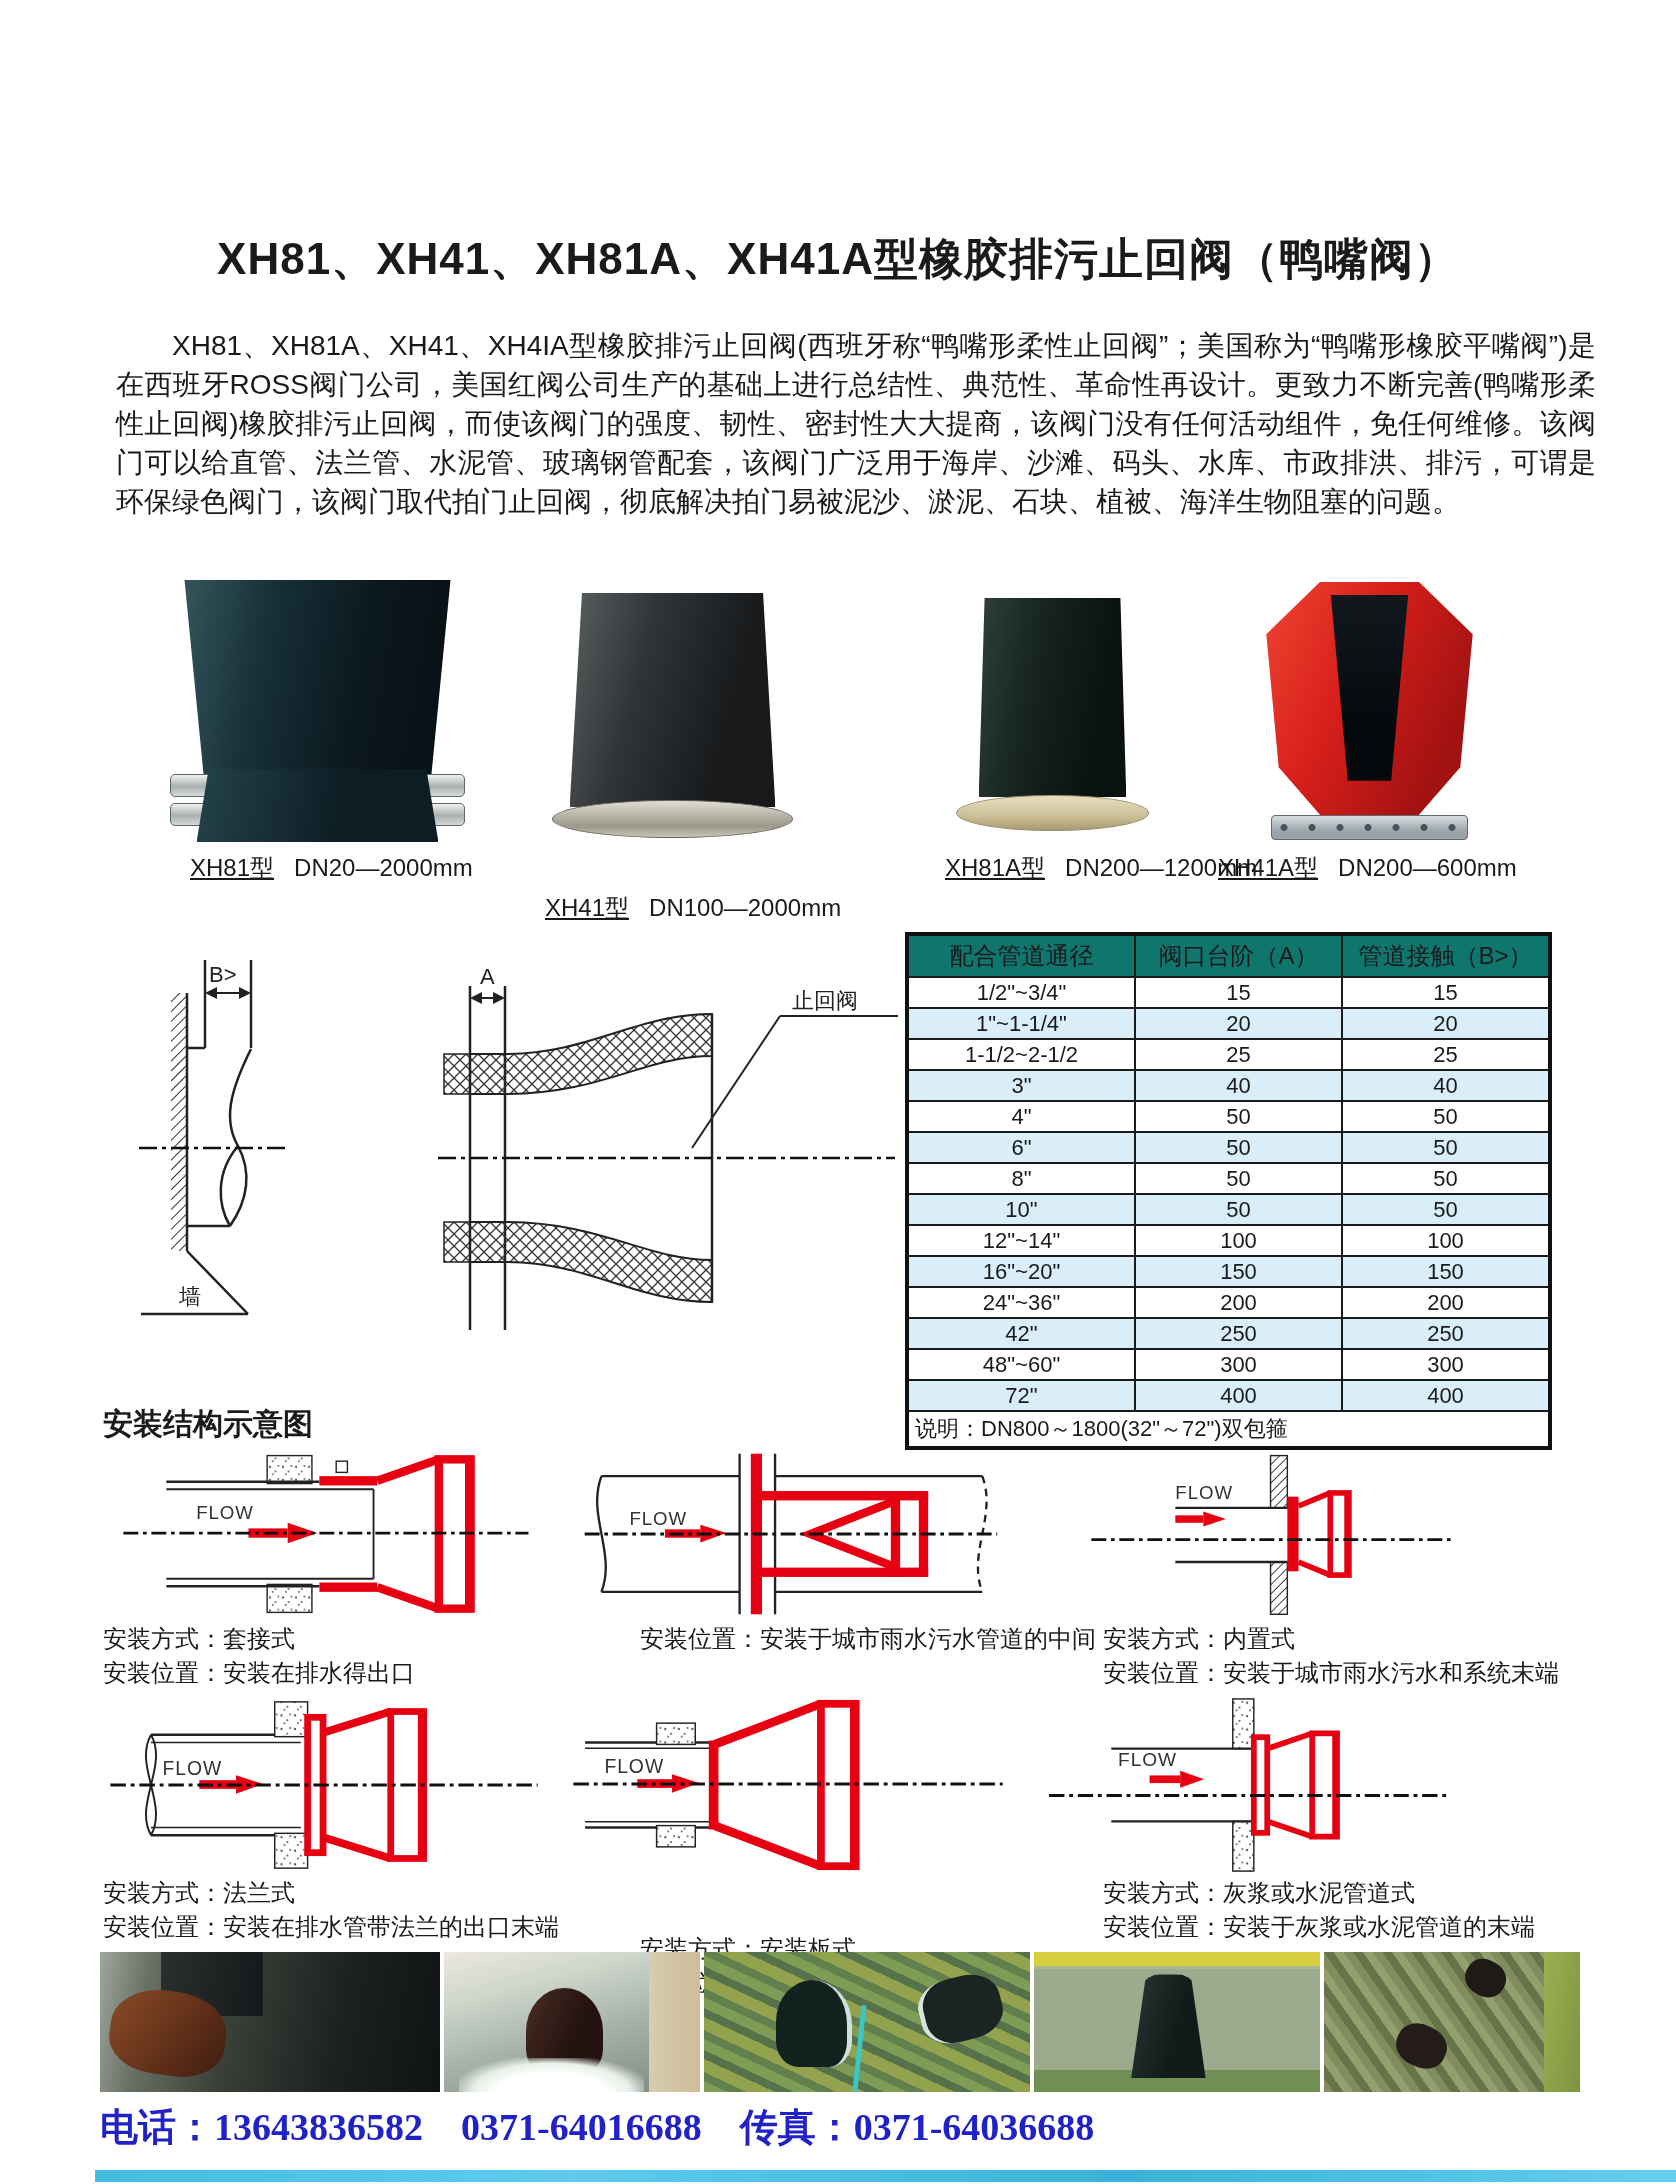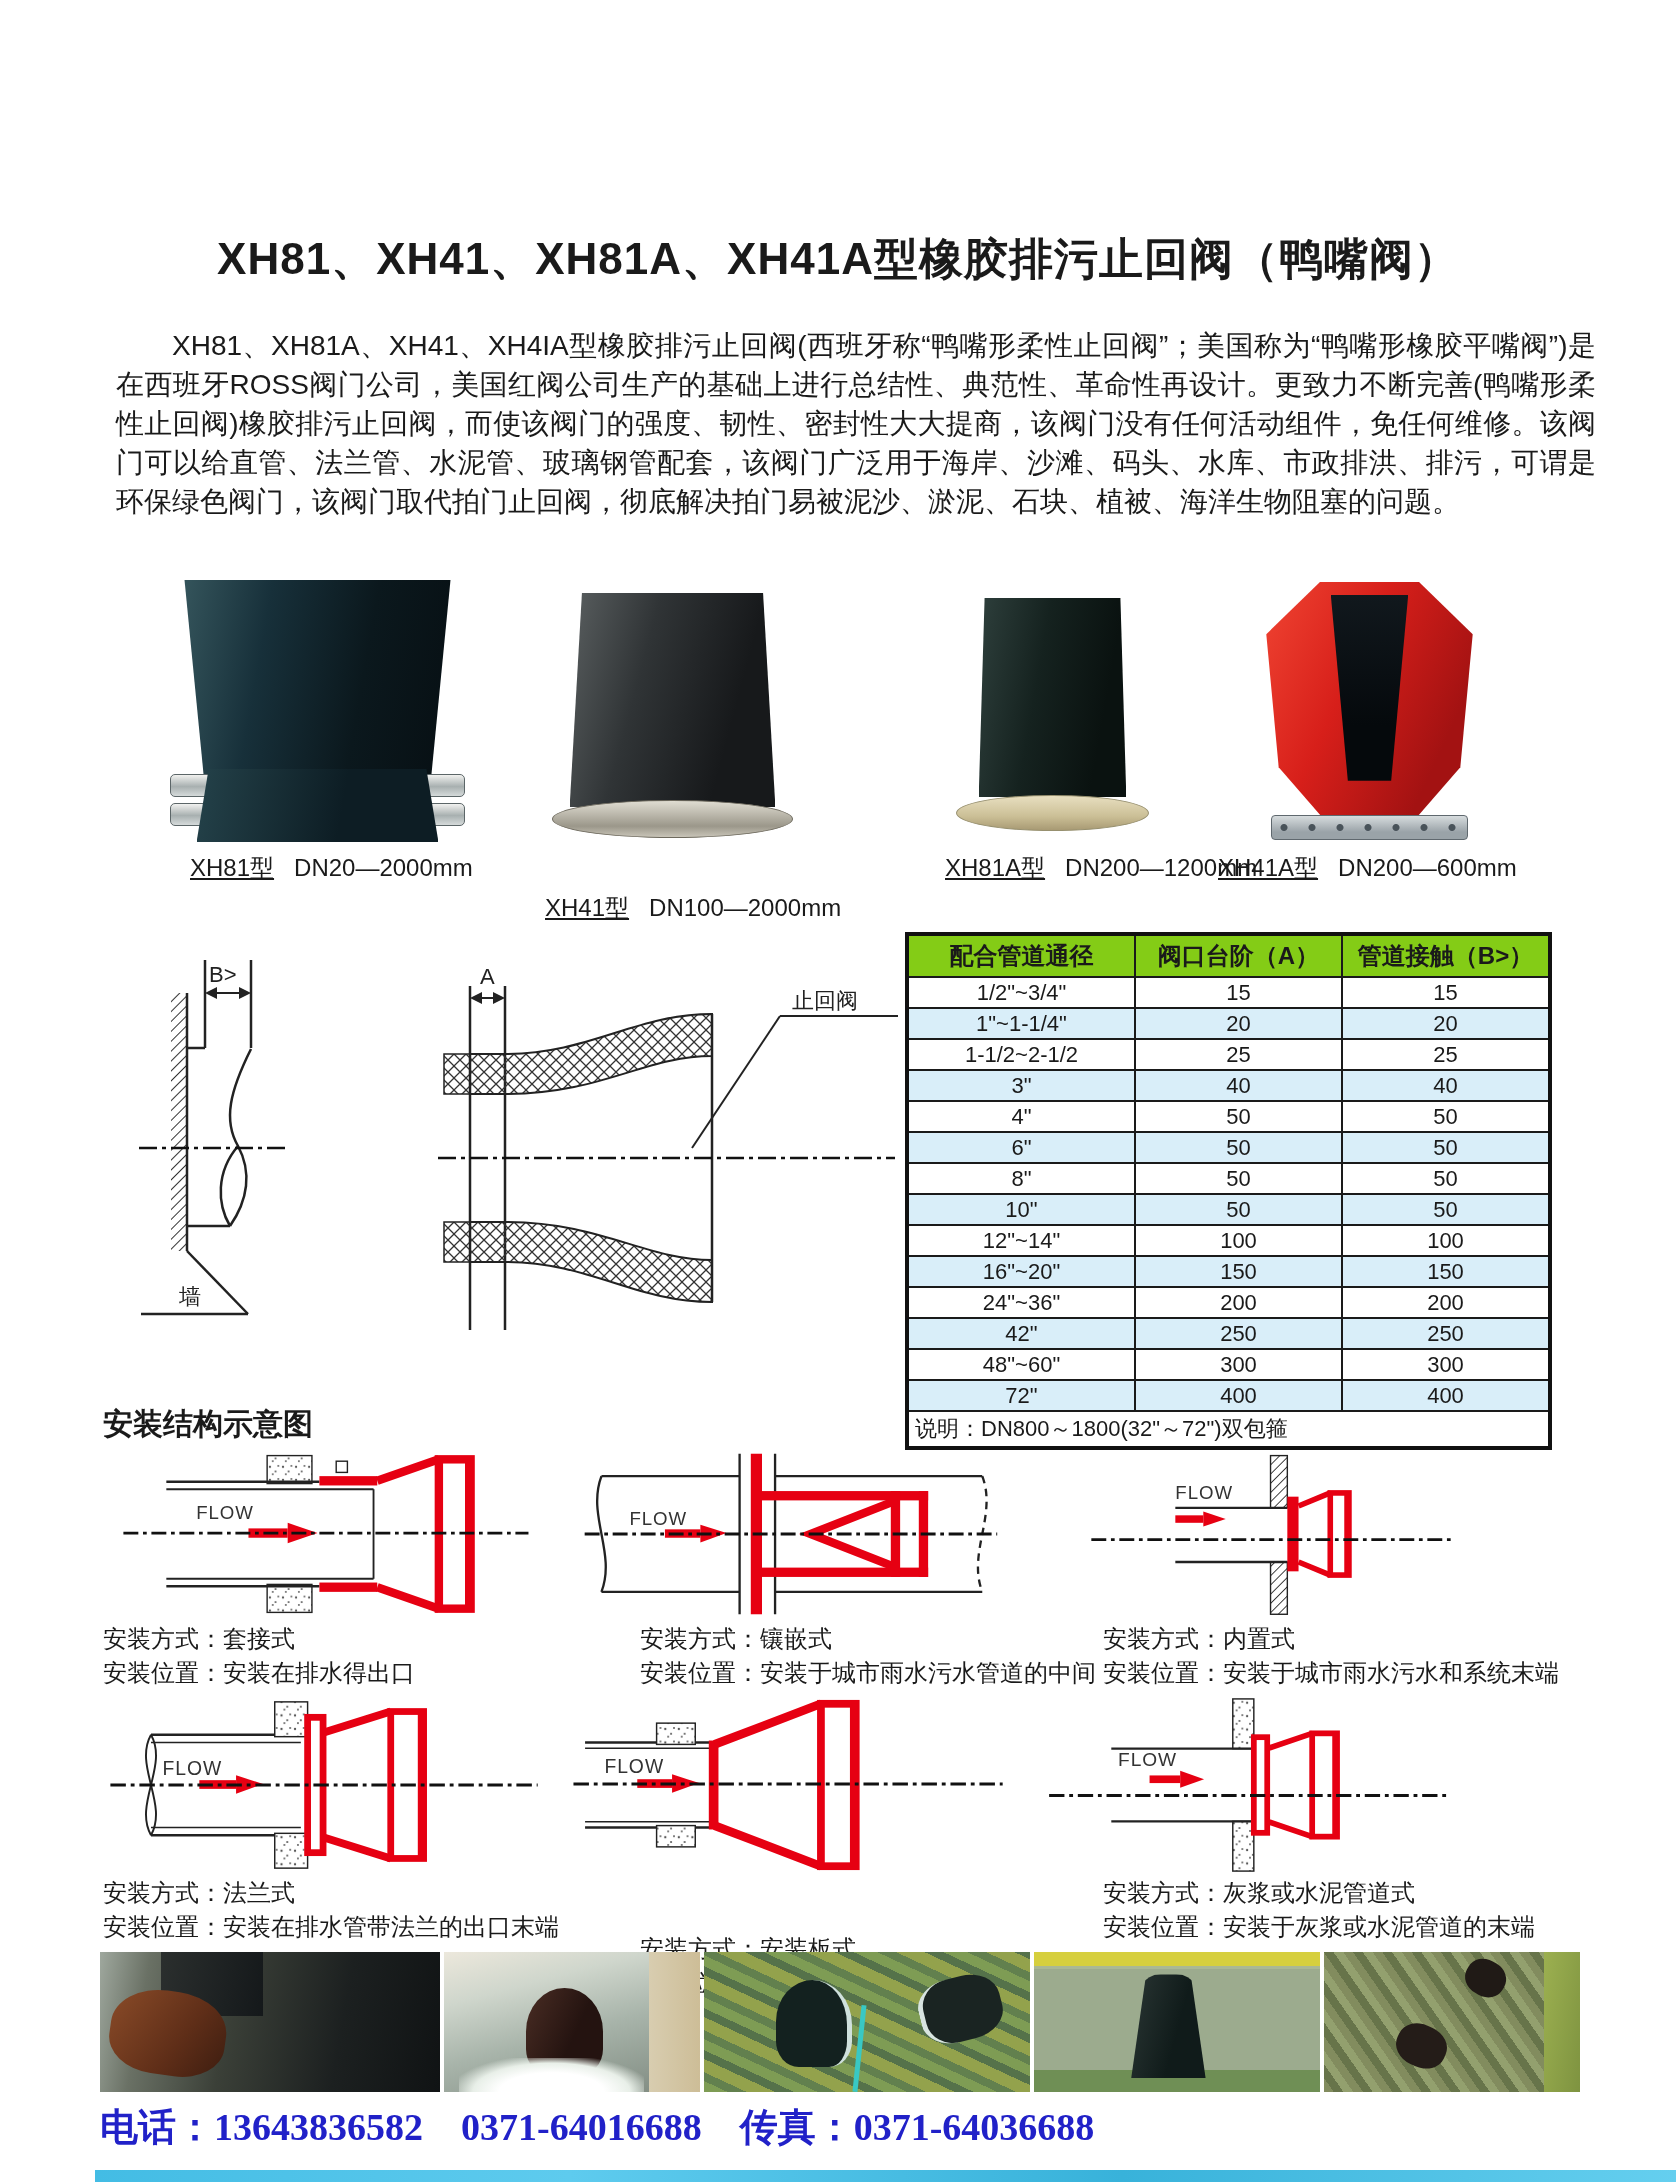--- a/index.html
+++ b/index.html
@@ -58,21 +58,21 @@
 
   
   .td1 { position:absolute; left:135px; top:948px; width:320px; height:385px; }
   .td2 { position:absolute; left:430px; top:958px; width:470px; height:385px; }
   .td1 text, .td2 text { font-size:22px; fill:#222; }
 
   
   .spec { position:absolute; left:905px; top:932px; border-collapse:collapse;
           background:#fff; border:4px solid #111; }
   .spec th, .spec td { border:2px solid #1a1a1a; text-align:center; padding:0; }
-  .spec th { height:40px; background:#84cc16; font-weight:bold; font-size:24px; }
+  .spec th { height:40px; background:#0f766e; font-weight:normal; font-size:24px; }
   .spec th:nth-child(1){ width:225px; } .spec th:nth-child(2){ width:205px; }
   .spec th:nth-child(3){ width:205px; }
   .spec td { height:29px; font-size:22px; }
   .spec tr.alt td { background:#d9eef9; }
   .spec tr.note td { text-align:left; height:34px; padding-left:6px; background:#fff; }
 
   
   .sect { position:absolute; left:103px; top:1404px; font-size:30px; font-weight:bold; }
   .inst { position:absolute; }
   .i1 { left:100px;  top:1450px; width:450px; height:168px; }
@@ -417,21 +417,20 @@
   <rect x="125" y="80" width="32" height="8" fill="#e60012"></rect>
   <polygon points="157,75 157,93 182,84" fill="#e60012"></polygon>
   <line x1="20" y1="101" x2="440" y2="101" stroke="#111" stroke-width="3" stroke-dasharray="16 5 4 5"></line>
 </svg>
 
 <div class="icap ic1">
   <div>安装方式：套接式</div>
   <div>安装位置：安装在排水得出口</div>
 </div>
 <div class="icap ic2">
-  <div>安装方式：镶嵌式</div>
   <div>安装位置：安装于城市雨水污水管道的中间</div>
 </div>
 <div class="icap ic3">
   <div>安装方式：内置式</div>
   <div>安装位置：安装于城市雨水污水和系统末端</div>
 </div>
 <div class="icap ic4">
   <div>安装方式：法兰式</div>
   <div>安装位置：安装在排水管带法兰的出口末端</div>
 </div>

